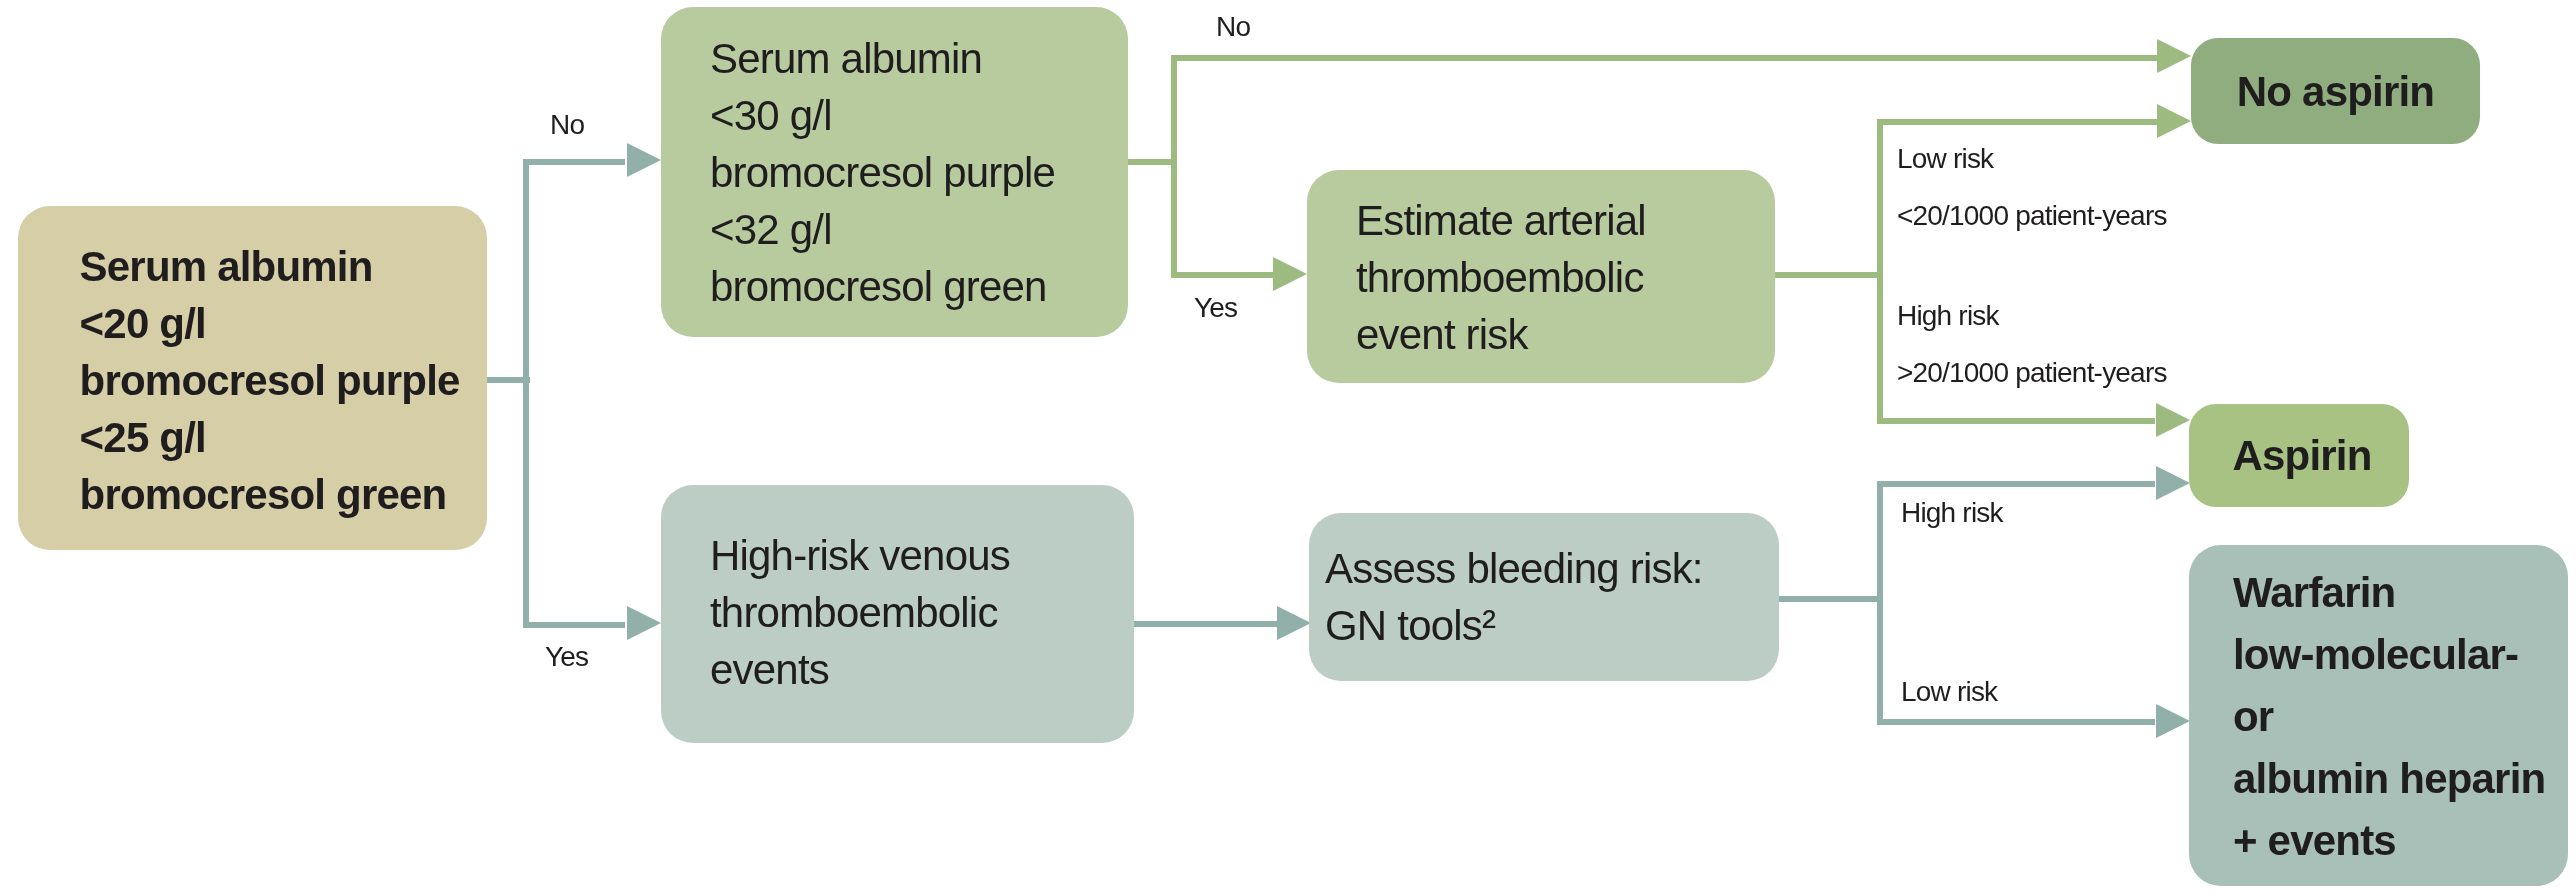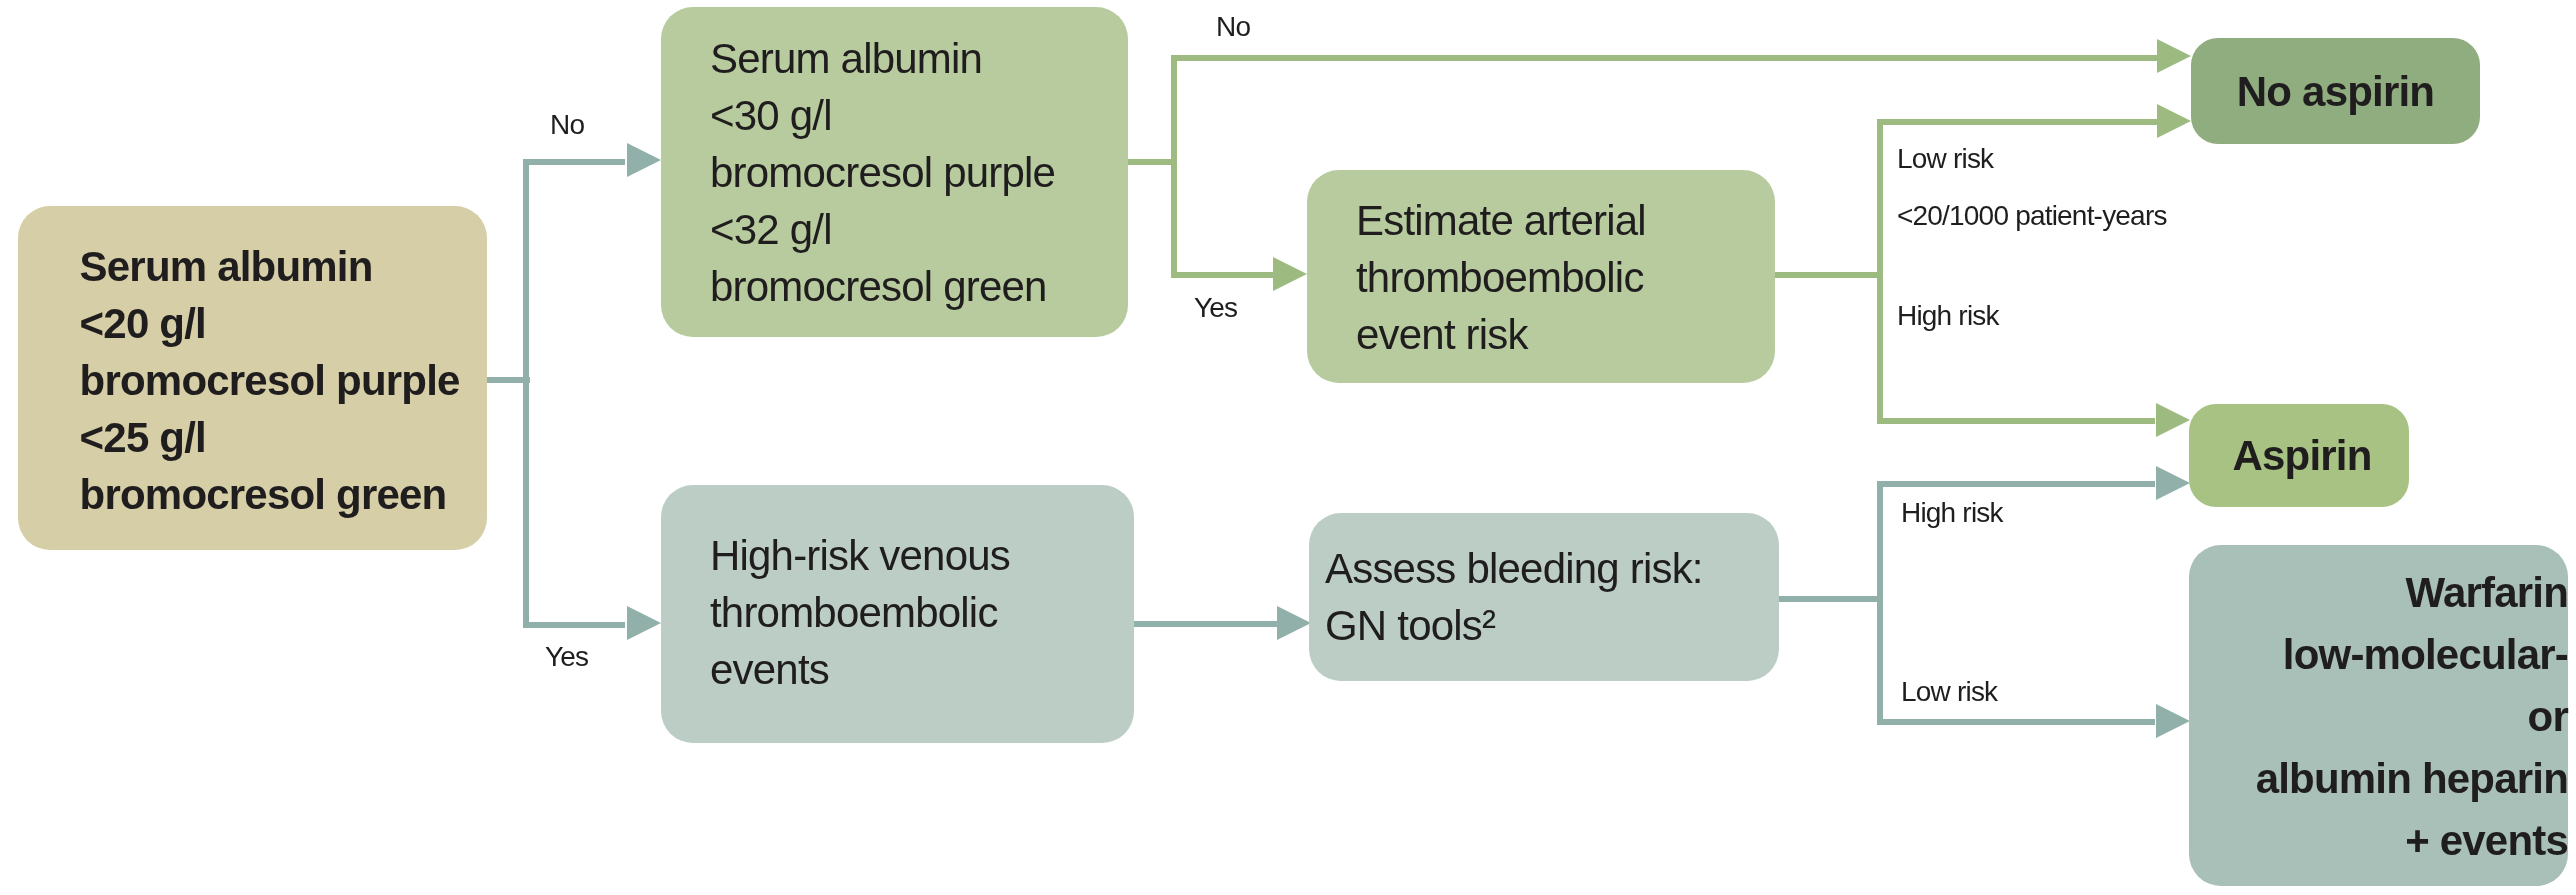--- a/index.html
+++ b/index.html
@@ -31,21 +31,21 @@
     font-size:42px;
     letter-spacing:-0.8px;
     line-height:57px;
   }
   .node .ln{display:block;white-space:nowrap;}
   .tan-box{background:#d6cea6;font-weight:bold;}
   .green-box{background:#b7cb9e;}
   .bluegray-box{background:#bccdc6;}
   .darkgreen-box{background:#90ad80;font-weight:bold;text-align:right;}
   .aspirin-box{background:#a8c283;font-weight:bold;padding-left:6px;}
-  .warfarin-box{background:#a9c0b8;font-weight:bold;line-height:62px;text-align:right;}
+  .warfarin-box{background:#a9c0b8;font-weight:bold;line-height:62px;}
   .center-box{display:flex;align-items:center;justify-content:center;border-radius:27px;}
   
   .elabel{
     position:absolute;
     font-size:28px;
     letter-spacing:-0.8px;
     line-height:52px;
     white-space:nowrap;
   }
 </style>
@@ -135,18 +135,19 @@
   </div>
 
   <div class="elabel" style="left:550px;top:99px;">No</div>
   <div class="elabel" style="left:545px;top:631px;">Yes</div>
   <div class="elabel" style="left:1216px;top:0.8px;">No</div>
   <div class="elabel" style="left:1194px;top:282px;">Yes</div>
 
   <div class="elabel" style="left:1897px;top:133px;">Low risk</div>
   <div class="elabel" style="left:1897px;top:190px;">&lt;20/1000 patient-years</div>
   <div class="elabel" style="left:1897px;top:290px;">High risk</div>
+  <div class="elabel" style="left:1897px;top:347px;">&gt;20/1000 patient-years</div>
 
   <div class="elabel" style="left:1901px;top:487px;">High risk</div>
   <div class="elabel" style="left:1901px;top:666px;">Low risk</div>
 
 </div>
 
 
 </body></html>

